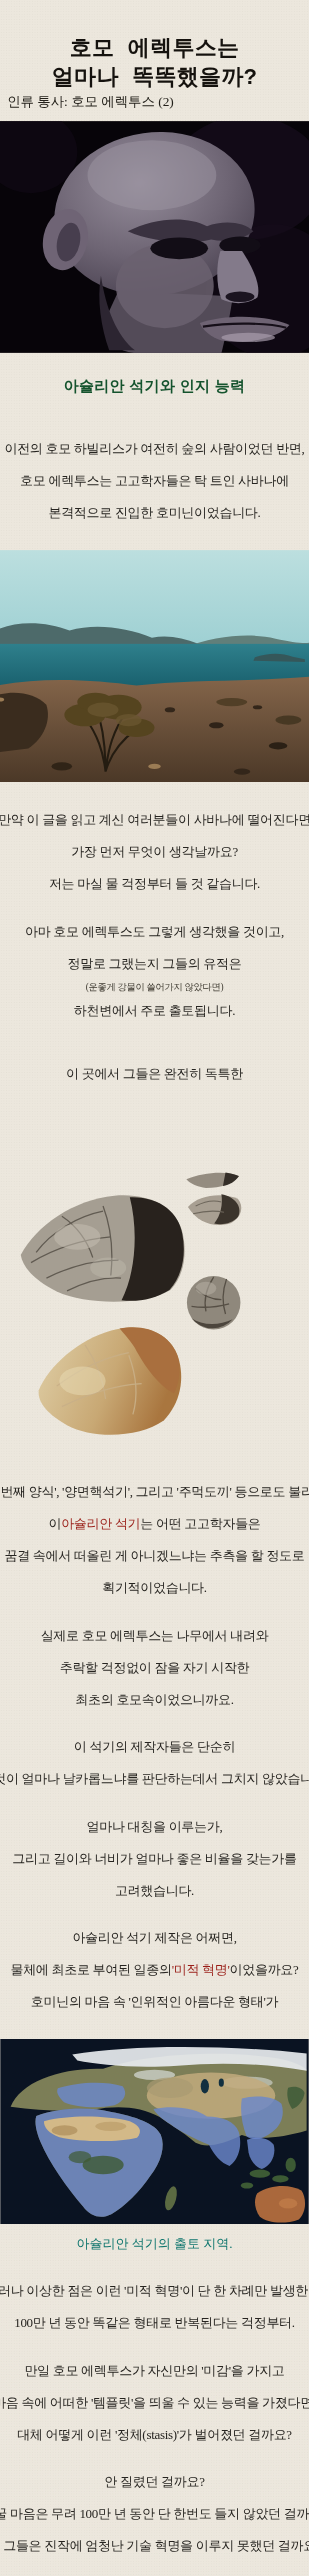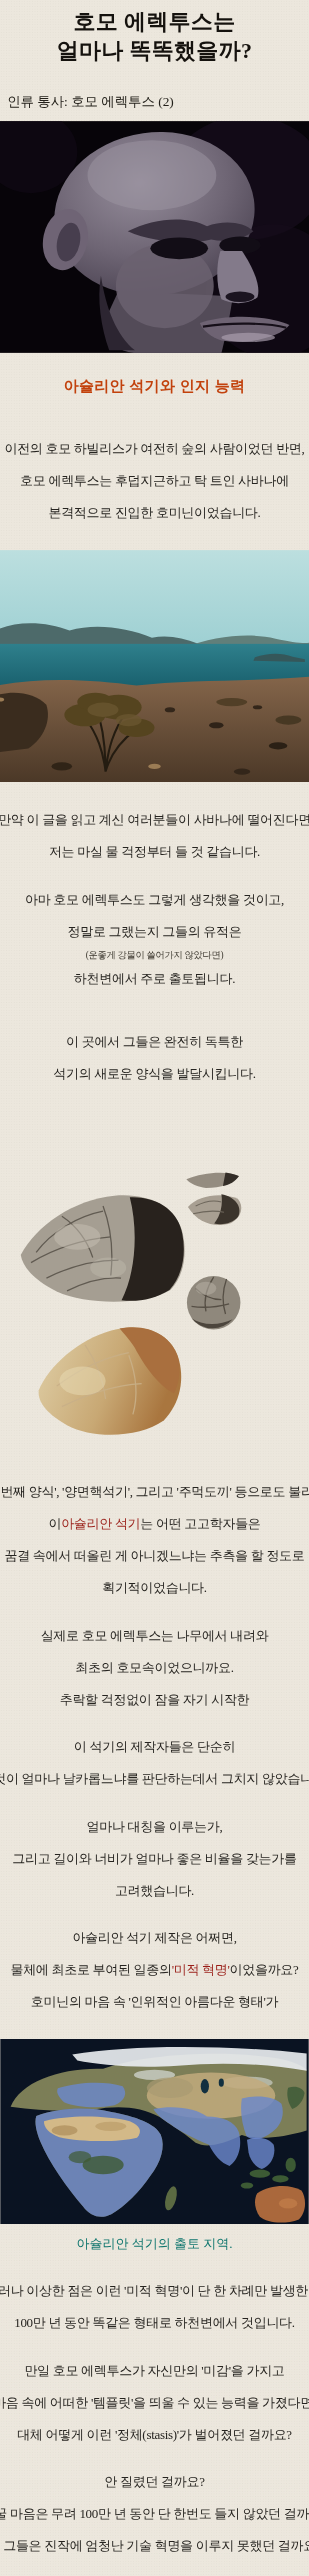--- a/index.html
+++ b/index.html
@@ -8,30 +8,30 @@
     background:#ece7dd;
     background-image:radial-gradient(rgba(90,80,60,.05) 0.5px, transparent 0.5px);
     background-size:2.6px 2.6px;
     font-family:"Liberation Serif","DejaVu Serif",serif;
     color:#262420;
   }
   .abs{position:absolute;left:0;width:309px}
   figure{margin:0}
   figure svg{display:block}
   h1{
-    margin:0;padding-top:7px;text-align:center;
-    font-family:Liberation Serif, serif;
+    margin:0;padding-top:35px;text-align:center;
+    font-family:Liberation Mono, monospace;
     font-weight:800;font-size:22px;line-height:1.32;color:#15120e;letter-spacing:0.3px;
   }
   h1 span{display:block}
   .series{position:absolute;top:93px;left:7.2px;font-size:13.4px;color:#23201a}
   h2.abs{
     margin:0;top:355px;height:62px;display:flex;align-items:center;justify-content:center;
     font-family:"Liberation Sans","DejaVu Sans",sans-serif;
-    font-weight:800;font-size:15px;color:#c2410c;letter-spacing:0.3px;
+    font-weight:800;font-size:15px;color:#14532d;letter-spacing:0.3px;
   }
   section.abs{display:block}
   .line{
     display:flex;align-items:center;justify-content:center;
     height:32px;margin:0;font-size:13px;white-space:nowrap;letter-spacing:-0.3px;
   }
   .small{height:15.5px;font-size:9.3px;color:#3c382f}
   .gap30{height:15.5px}
   .red{color:#9a1e18}
   .caption{
@@ -80,21 +80,21 @@
       <path d="M394,399 C450,390 522,392 556,401" stroke="#160f19" stroke-width="4" fill="none"></path>
       <ellipse cx="482" cy="420" rx="52" ry="9" fill="#a89cad" opacity="0.7"></ellipse>
       <path d="M196,300 C206,365 226,415 262,445 L212,445 C196,400 188,345 196,300 Z" fill="#2c2531"></path>
     </svg>
   </figure>
 
   <h2 class="abs">아슐리안 석기와 인지 능력</h2>
 
   <section class="abs" style="top:433px">
     <p class="line">이전의 호모 하빌리스가 여전히 숲의 사람이었던 반면,</p>
-    <p class="line">호모 에렉투스는 후덥지근하고 탁 트인 사바나에</p>
+    <p class="line">호모 에렉투스는 고고학자들은 탁 트인 사바나에</p>
     <p class="line">본격적으로 진입한 호미닌이었습니다.</p>
   </section>
 
   <figure class="abs" style="top:550px;height:232px">
     <svg width="309" height="232" viewBox="0 0 600 450">
       <defs>
         <linearGradient id="gSky" x1="0" y1="0" x2="0" y2="1">
           <stop offset="0%" stop-color="#bcdfdf"></stop>
           <stop offset="100%" stop-color="#9ccfd2"></stop>
         </linearGradient>
@@ -135,30 +135,30 @@
       </g>
       <g fill="#6a5630" opacity="0.8">
         <ellipse cx="200" cy="310" rx="30" ry="14"></ellipse>
         <ellipse cx="250" cy="330" rx="25" ry="12"></ellipse>
       </g>
     </svg>
   </figure>
 
   <section class="abs" style="top:804px">
     <p class="line">만약 이 글을 읽고 계신 여러분들이 사바나에 떨어진다면</p>
+    <p class="line">가장 먼저 무엇이 생각날까요?</p>
     <p class="line">저는 마실 물 걱정부터 들 것 같습니다.</p>
     <div class="gap30"></div>
     <p class="line">아마 호모 에렉투스도 그렇게 생각했을 것이고,</p>
     <p class="line">정말로 그랬는지 그들의 유적은</p>
     <p class="line small">(운좋게 강물이 쓸어가지 않았다면)</p>
     <p class="line">하천변에서 주로 출토됩니다.</p>
     <div class="gap30"></div>
     <div class="gap30"></div>
     <p class="line">이 곳에서 그들은 완전히 독특한</p>
-    <p class="line">석기의 새로운 양식을 발달시킵니다.</p>
   </section>
 
   <figure class="abs" style="top:1170px;height:301px">
     <svg width="309" height="301" viewBox="0 0 600 585">
       <defs>
         <linearGradient id="gTan" x1="0" y1="0" x2="1" y2="0.3">
           <stop offset="0%" stop-color="#e0d0a8"></stop>
           <stop offset="60%" stop-color="#c8a874"></stop>
           <stop offset="100%" stop-color="#a9763f"></stop>
         </linearGradient>
@@ -210,22 +210,22 @@
     <p class="line">'두 번째 양식', '양면핵석기', 그리고 '주먹도끼' 등으로도 불리는</p>
     <p class="line">
         <span>이 </span>
         <span class="red">아슐리안 석기</span>
         <span>는 어떤 고고학자들은</span>
       </p>
     <p class="line">꿈결 속에서 떠올린 게 아니겠느냐는 추측을 할 정도로</p>
     <p class="line">획기적이었습니다.</p>
     <div class="gap30"></div>
     <p class="line">실제로 호모 에렉투스는 나무에서 내려와</p>
+    <p class="line">추락할 걱정없이 잠을 자기 시작한</p>
     <p class="line">최초의 호모속이었으니까요.</p>
-    <p class="line">추락할 걱정없이 잠을 자기 시작한</p>
     <div class="gap30"></div>
     <p class="line">이 석기의 제작자들은 단순히</p>
     <p class="line">이것이 얼마나 날카롭느냐를 판단하는데서 그치지 않았습니다.</p>
     <div class="gap30"></div>
     <p class="line">얼마나 대칭을 이루는가,</p>
     <p class="line">그리고 길이와 너비가 얼마나 좋은 비율을 갖는가를</p>
     <p class="line">고려했습니다.</p>
     <div class="gap30"></div>
     <p class="line">아슐리안 석기 제작은 어쩌면,</p>
     <p class="line">
@@ -281,21 +281,21 @@
 
       <ellipse cx="398" cy="92" rx="8" ry="14" fill="#123040"></ellipse>
       <ellipse cx="430" cy="85" rx="5" ry="8" fill="#123040"></ellipse>
     </svg>
   </figure>
 
   <div class="abs caption">아슐리안 석기의 출토 지역.</div>
 
   <section class="abs" style="top:2275px">
     <p class="line">그러나 이상한 점은 이런 '미적 혁명'이 단 한 차례만 발생한 뒤</p>
-    <p class="line">100만 년 동안 똑같은 형태로 하천변에서 것입니다.</p>
+    <p class="line">100만 년 동안 똑같은 형태로 반복된다는 걱정부터.</p>
     <div class="gap30"></div>
     <p class="line">만일 호모 에렉투스가 자신만의 '미감'을 가지고</p>
     <p class="line">마음 속에 어떠한 '템플릿'을 띄울 수 있는 능력을 가졌다면,</p>
     <p class="line">대체 어떻게 이런 '정체(stasis)'가 벌어졌던 걸까요?</p>
     <div class="gap30"></div>
     <p class="line">안 질렸던 걸까요?</p>
     <p class="line">바꿀 마음은 무려 100만 년 동안 단 한번도 들지 않았던 걸까요?</p>
     <p class="line">왜 그들은 진작에 엄청난 기술 혁명을 이루지 못했던 걸까요?</p>
     <div class="gap30"></div>
 

